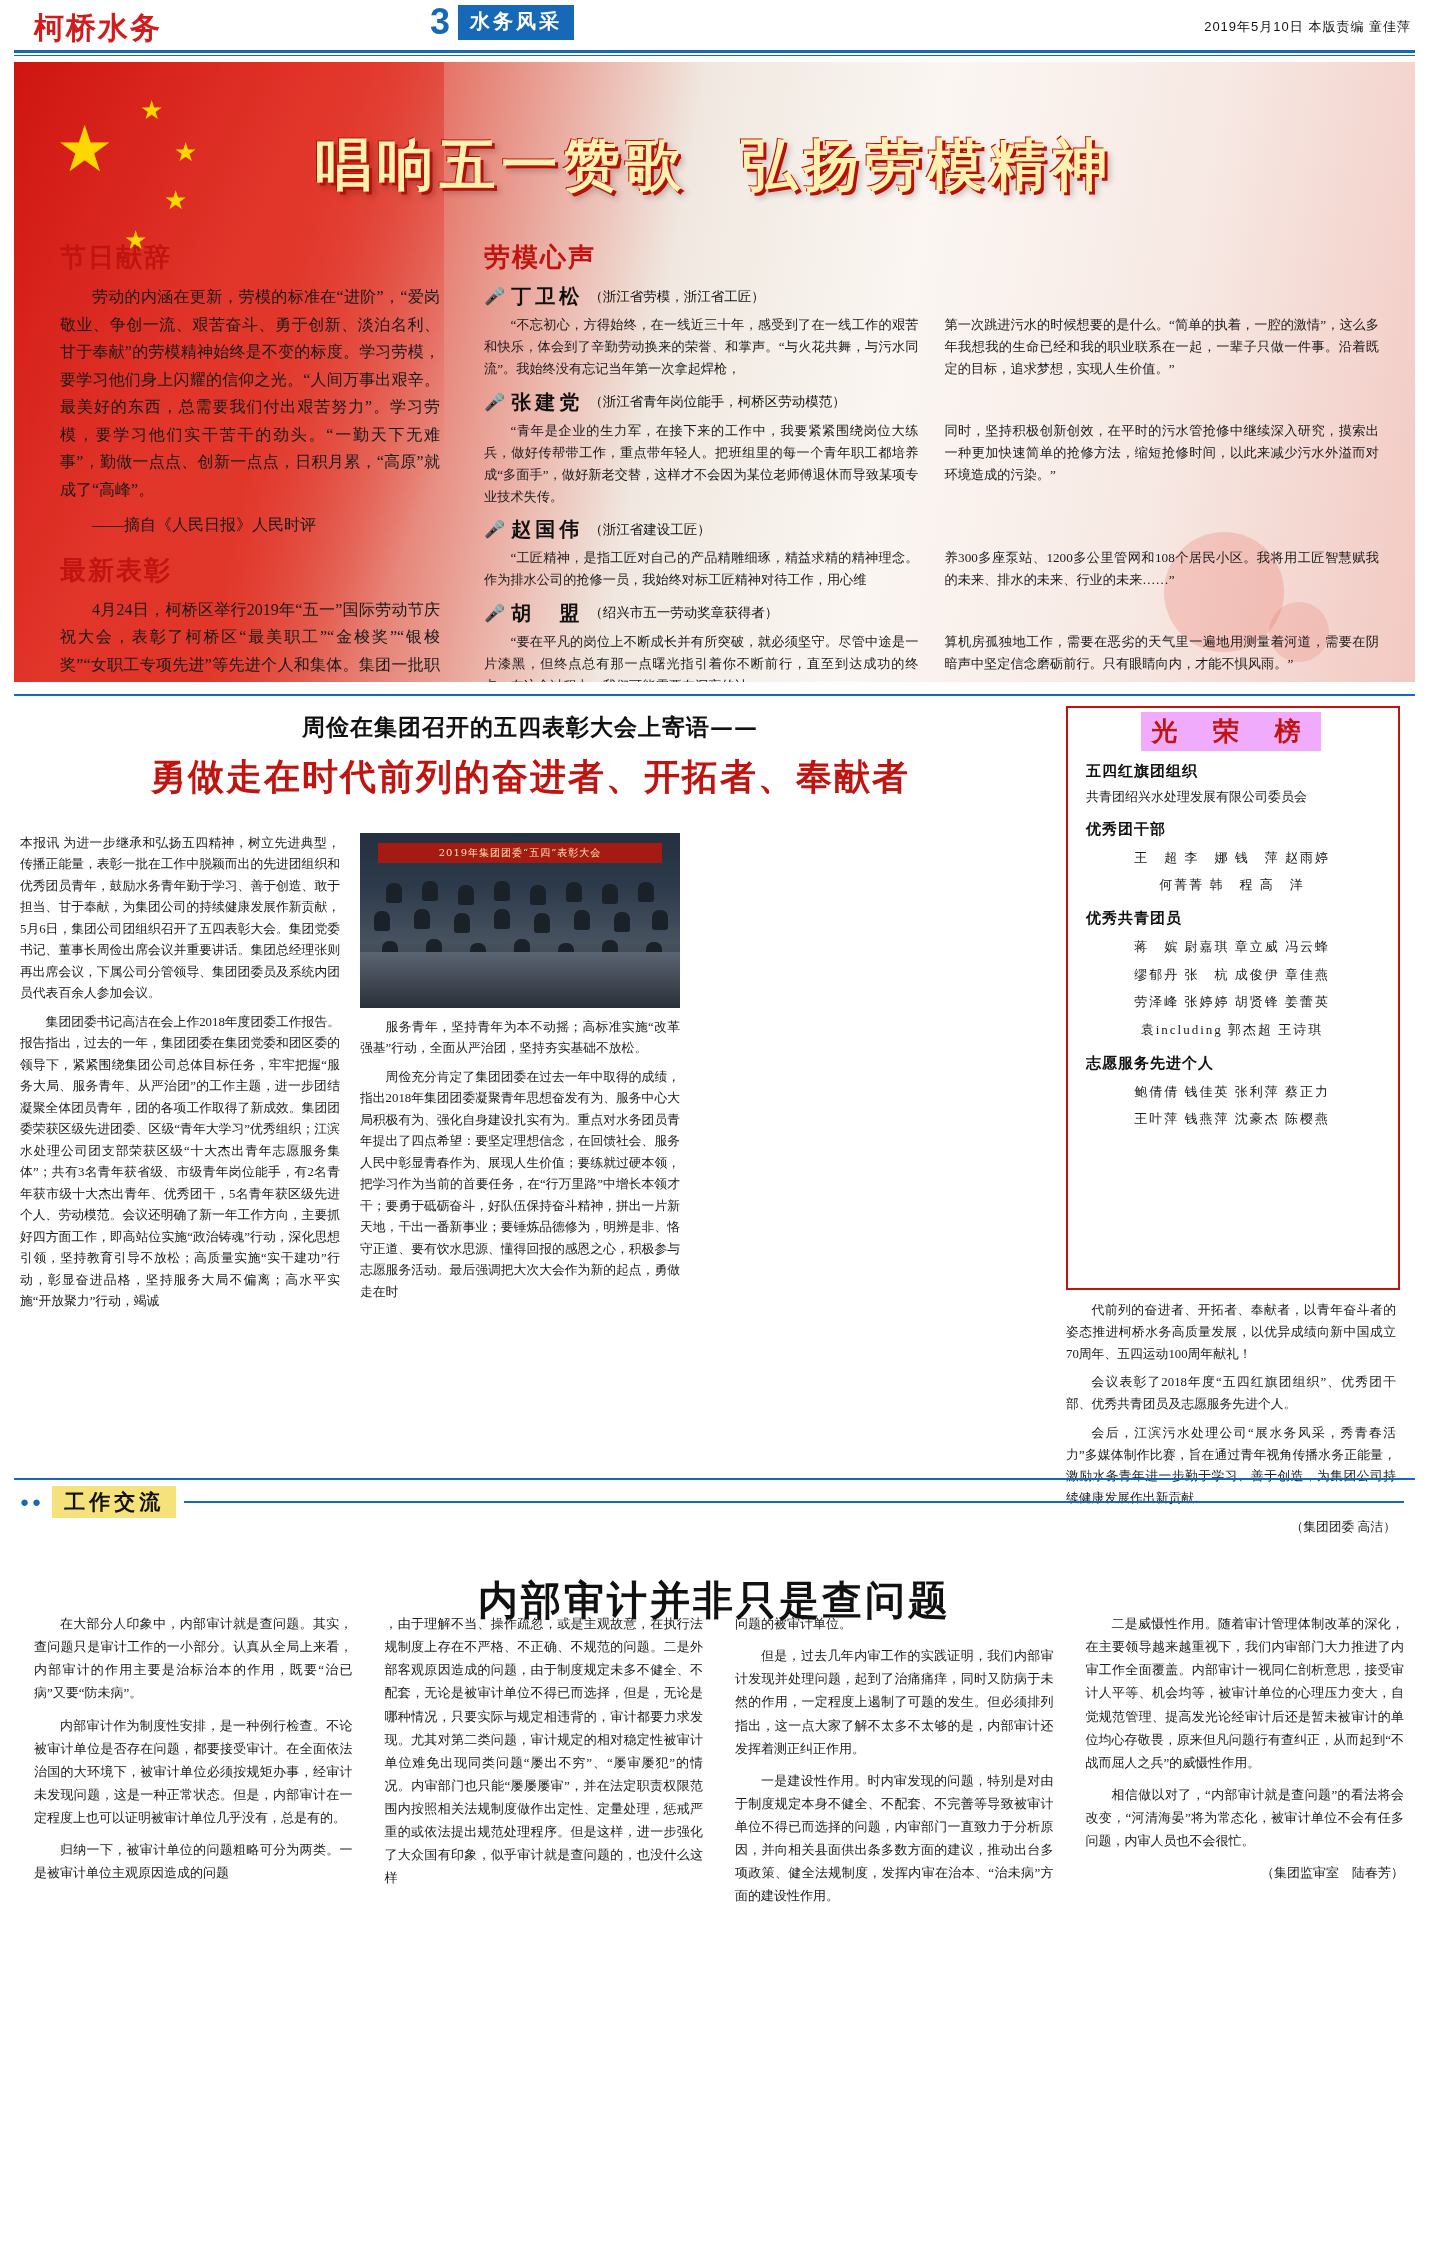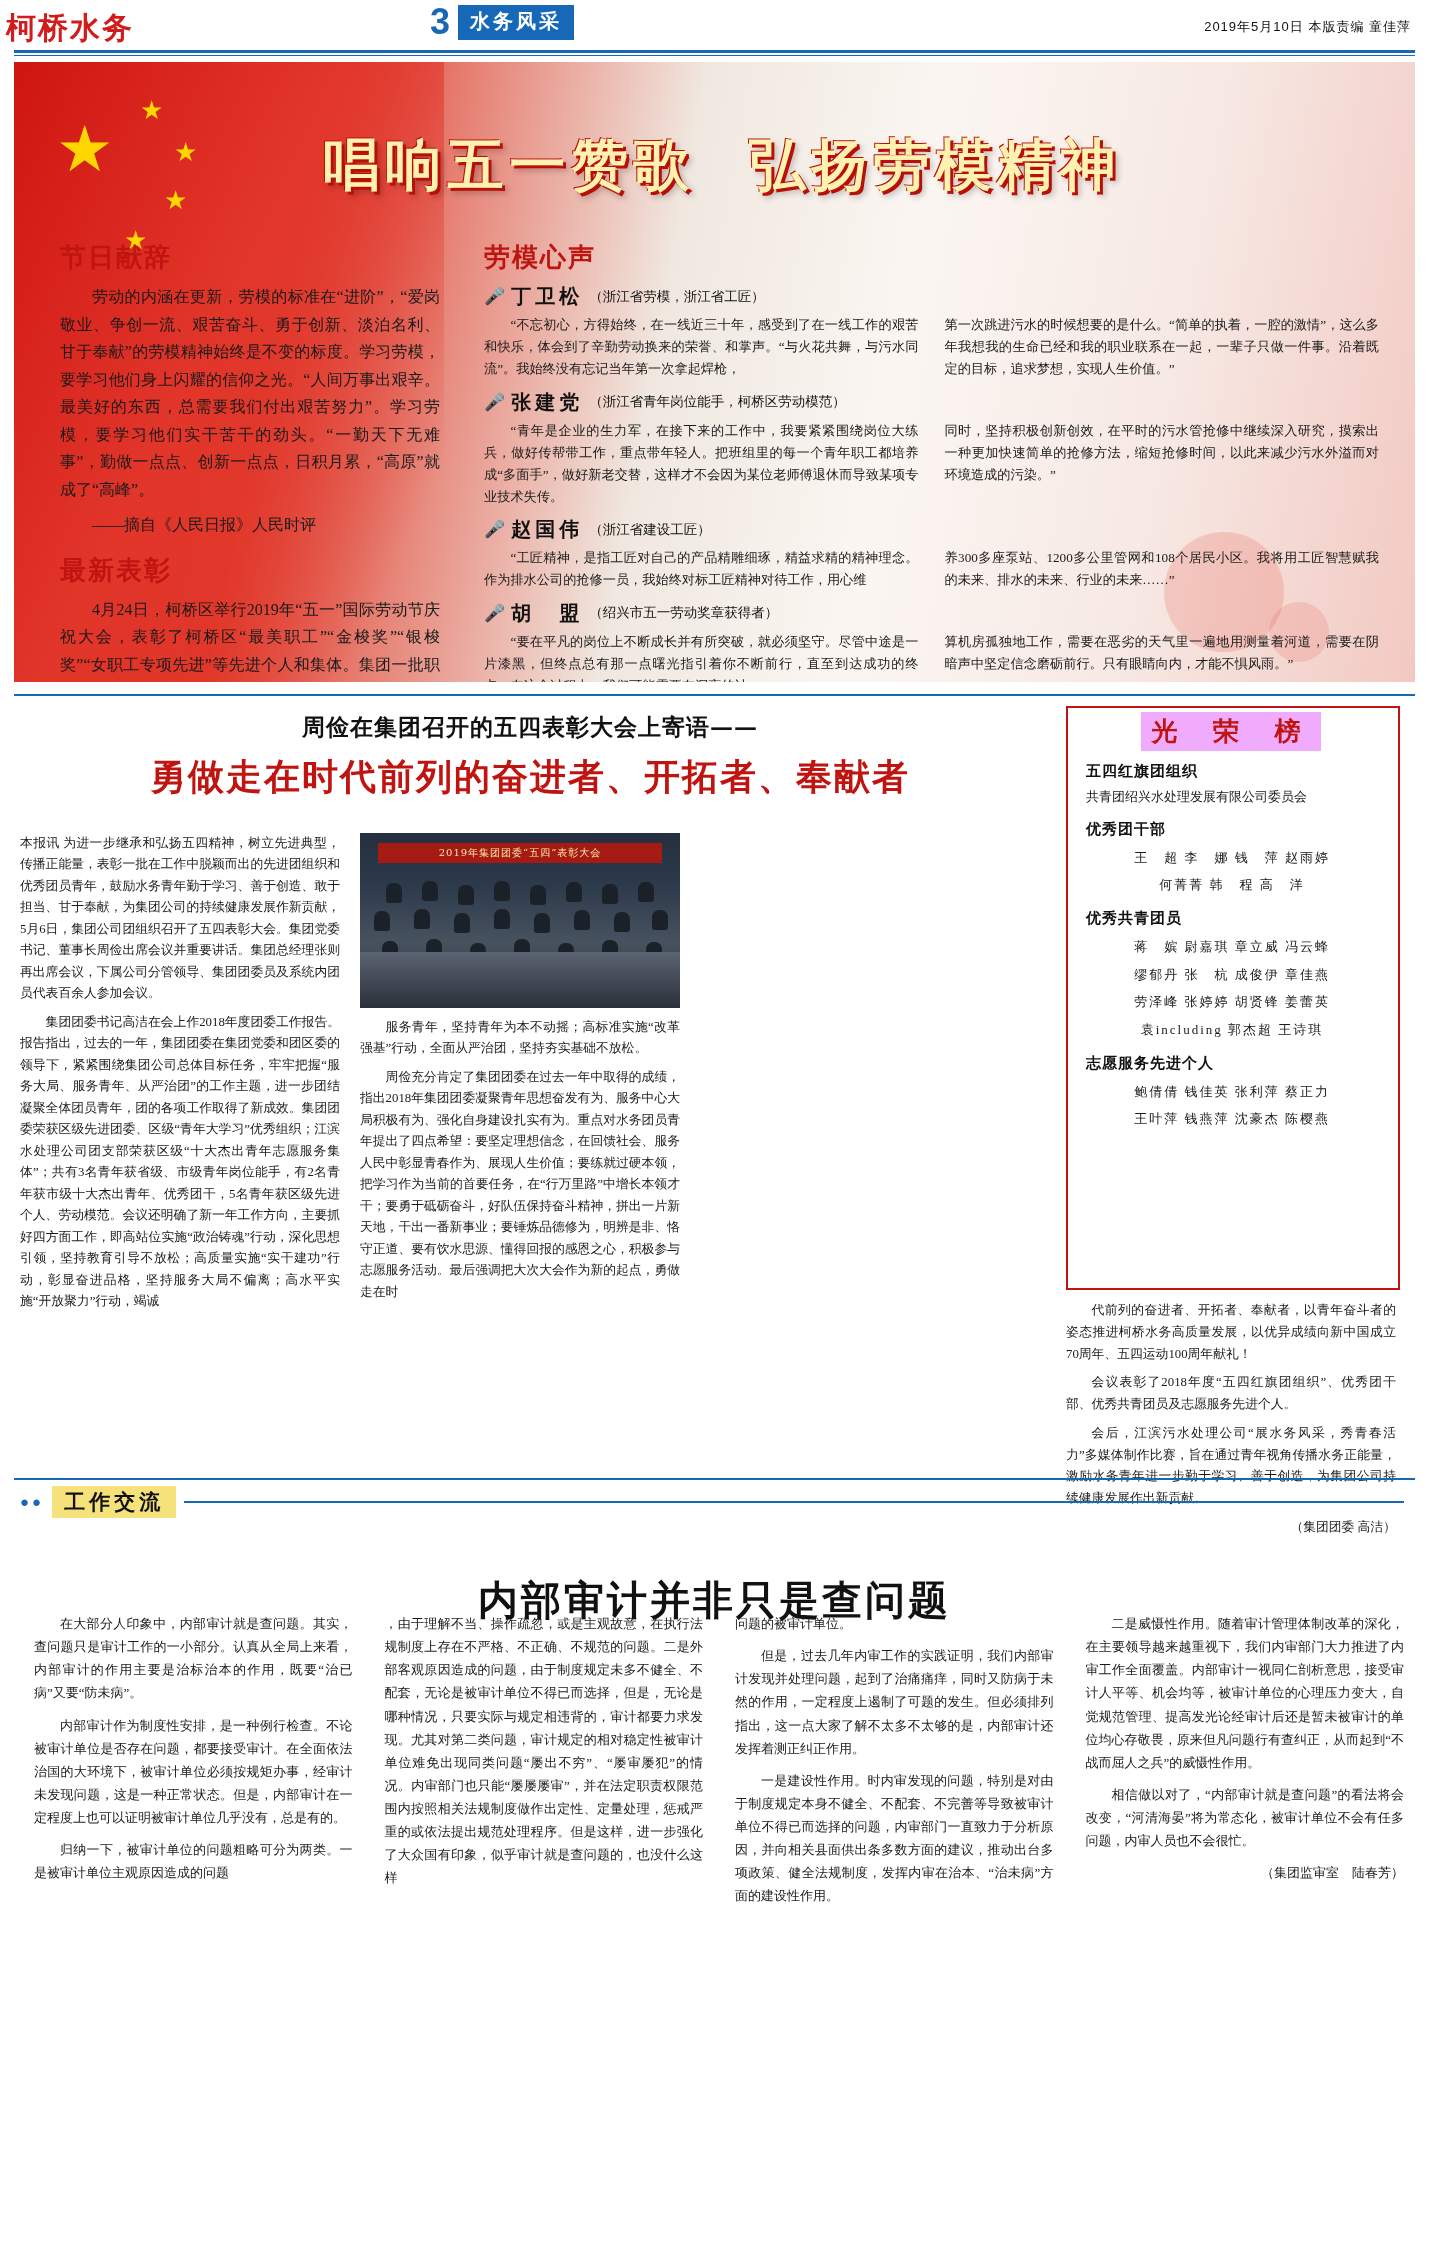--- a/index.html
+++ b/index.html
@@ -1,21 +1,21 @@
 <!DOCTYPE html>
 <html><head>
 <meta charset="utf-8">
 <style>
   html,body{margin:0;padding:0;background:#fff;}
   body{width:1429px;height:2262px;font-family:"Liberation Serif",serif;color:#1a1a1a;}
   .page{position:relative;width:1429px;height:2262px;overflow:hidden;background:#fff;}
 
   
   .masthead{position:absolute;left:0;top:0;width:1429px;height:54px;}
-  .mast-logo{position:absolute;left:6px;top:8px;font-family:Liberation Mono, monospace;font-weight:bold;font-size:30px;color:#d21c1c;letter-spacing:2px;}
+  .mast-logo{position:absolute;left:34px;top:8px;font-family:Liberation Mono, monospace;font-weight:bold;font-size:30px;color:#d21c1c;letter-spacing:2px;}
   .mast-center{position:absolute;left:430px;top:4px;display:flex;align-items:center;gap:8px;}
   .mast-num{font-family:"Liberation Sans",sans-serif;font-weight:bold;font-size:36px;color:#1769b8;line-height:1;}
   .mast-section{background:#1769b8;color:#fff;font-family:"DejaVu Serif",serif;font-weight:bold;font-size:20px;padding:3px 12px 5px 12px;letter-spacing:3px;}
   .mast-right{position:absolute;right:18px;top:18px;font-size:13px;font-family:"Liberation Sans",sans-serif;color:#111;letter-spacing:1px;}
   .mast-rule{position:absolute;left:14px;top:50px;width:1401px;height:3px;background:#1769b8;}
   .mast-rule2{position:absolute;left:14px;top:55px;width:1401px;height:1px;background:#1769b8;}
 
   
   .banner{position:absolute;left:14px;top:62px;width:1401px;height:620px;
     background:linear-gradient(100deg,#d81a17 0%,#e03a2a 20%,#f0e8e0 46%,#fbf6f2 62%,#f7e9e4 80%,#f2c9c2 100%);
@@ -26,21 +26,21 @@
   .s1{left:42px;top:56px;font-size:64px;}
   .s2{left:126px;top:36px;font-size:26px;}
   .s3{left:160px;top:78px;font-size:26px;}
   .s4{left:150px;top:126px;font-size:26px;}
   .s5{left:110px;top:166px;font-size:26px;}
   .bubble{position:absolute;border-radius:50%;background:rgba(255,120,100,.20);}
   .b1{left:1150px;top:470px;width:120px;height:120px;background:rgba(226,60,45,.18);}
   .b2{left:1255px;top:540px;width:60px;height:60px;background:rgba(226,60,45,.14);}
   .b3{left:60px;top:520px;width:90px;height:90px;background:rgba(226,60,45,.10);}
 
-  .banner-title{position:absolute;left:8px;top:66px;width:1401px;text-align:center;
+  .banner-title{position:absolute;left:0;top:66px;width:1401px;text-align:center;
     font-family:"DejaVu Serif",serif;font-weight:bold;font-size:56px;color:#fff2b0;letter-spacing:6px;
     text-shadow:3px 3px 0 #b81008, -1px -1px 0 #b81008, 5px 5px 6px rgba(0,0,0,.25);}
   .banner-title .gap{display:inline-block;width:54px;}
 
   
   .bl{position:absolute;left:46px;top:178px;width:380px;}
   .bl h3,.br h3{font-family:"DejaVu Serif",serif;font-weight:bold;font-size:26px;color:#c01410;margin:0 0 8px 0;letter-spacing:2px;}
   .bl h3.second{margin-top:14px;}
   .bl p{font-size:16px;line-height:1.72;margin:0 0 8px 0;text-indent:2em;text-align:justify;}
   .sign{text-align:right;font-size:13px;margin:2px 0 0 0;}

